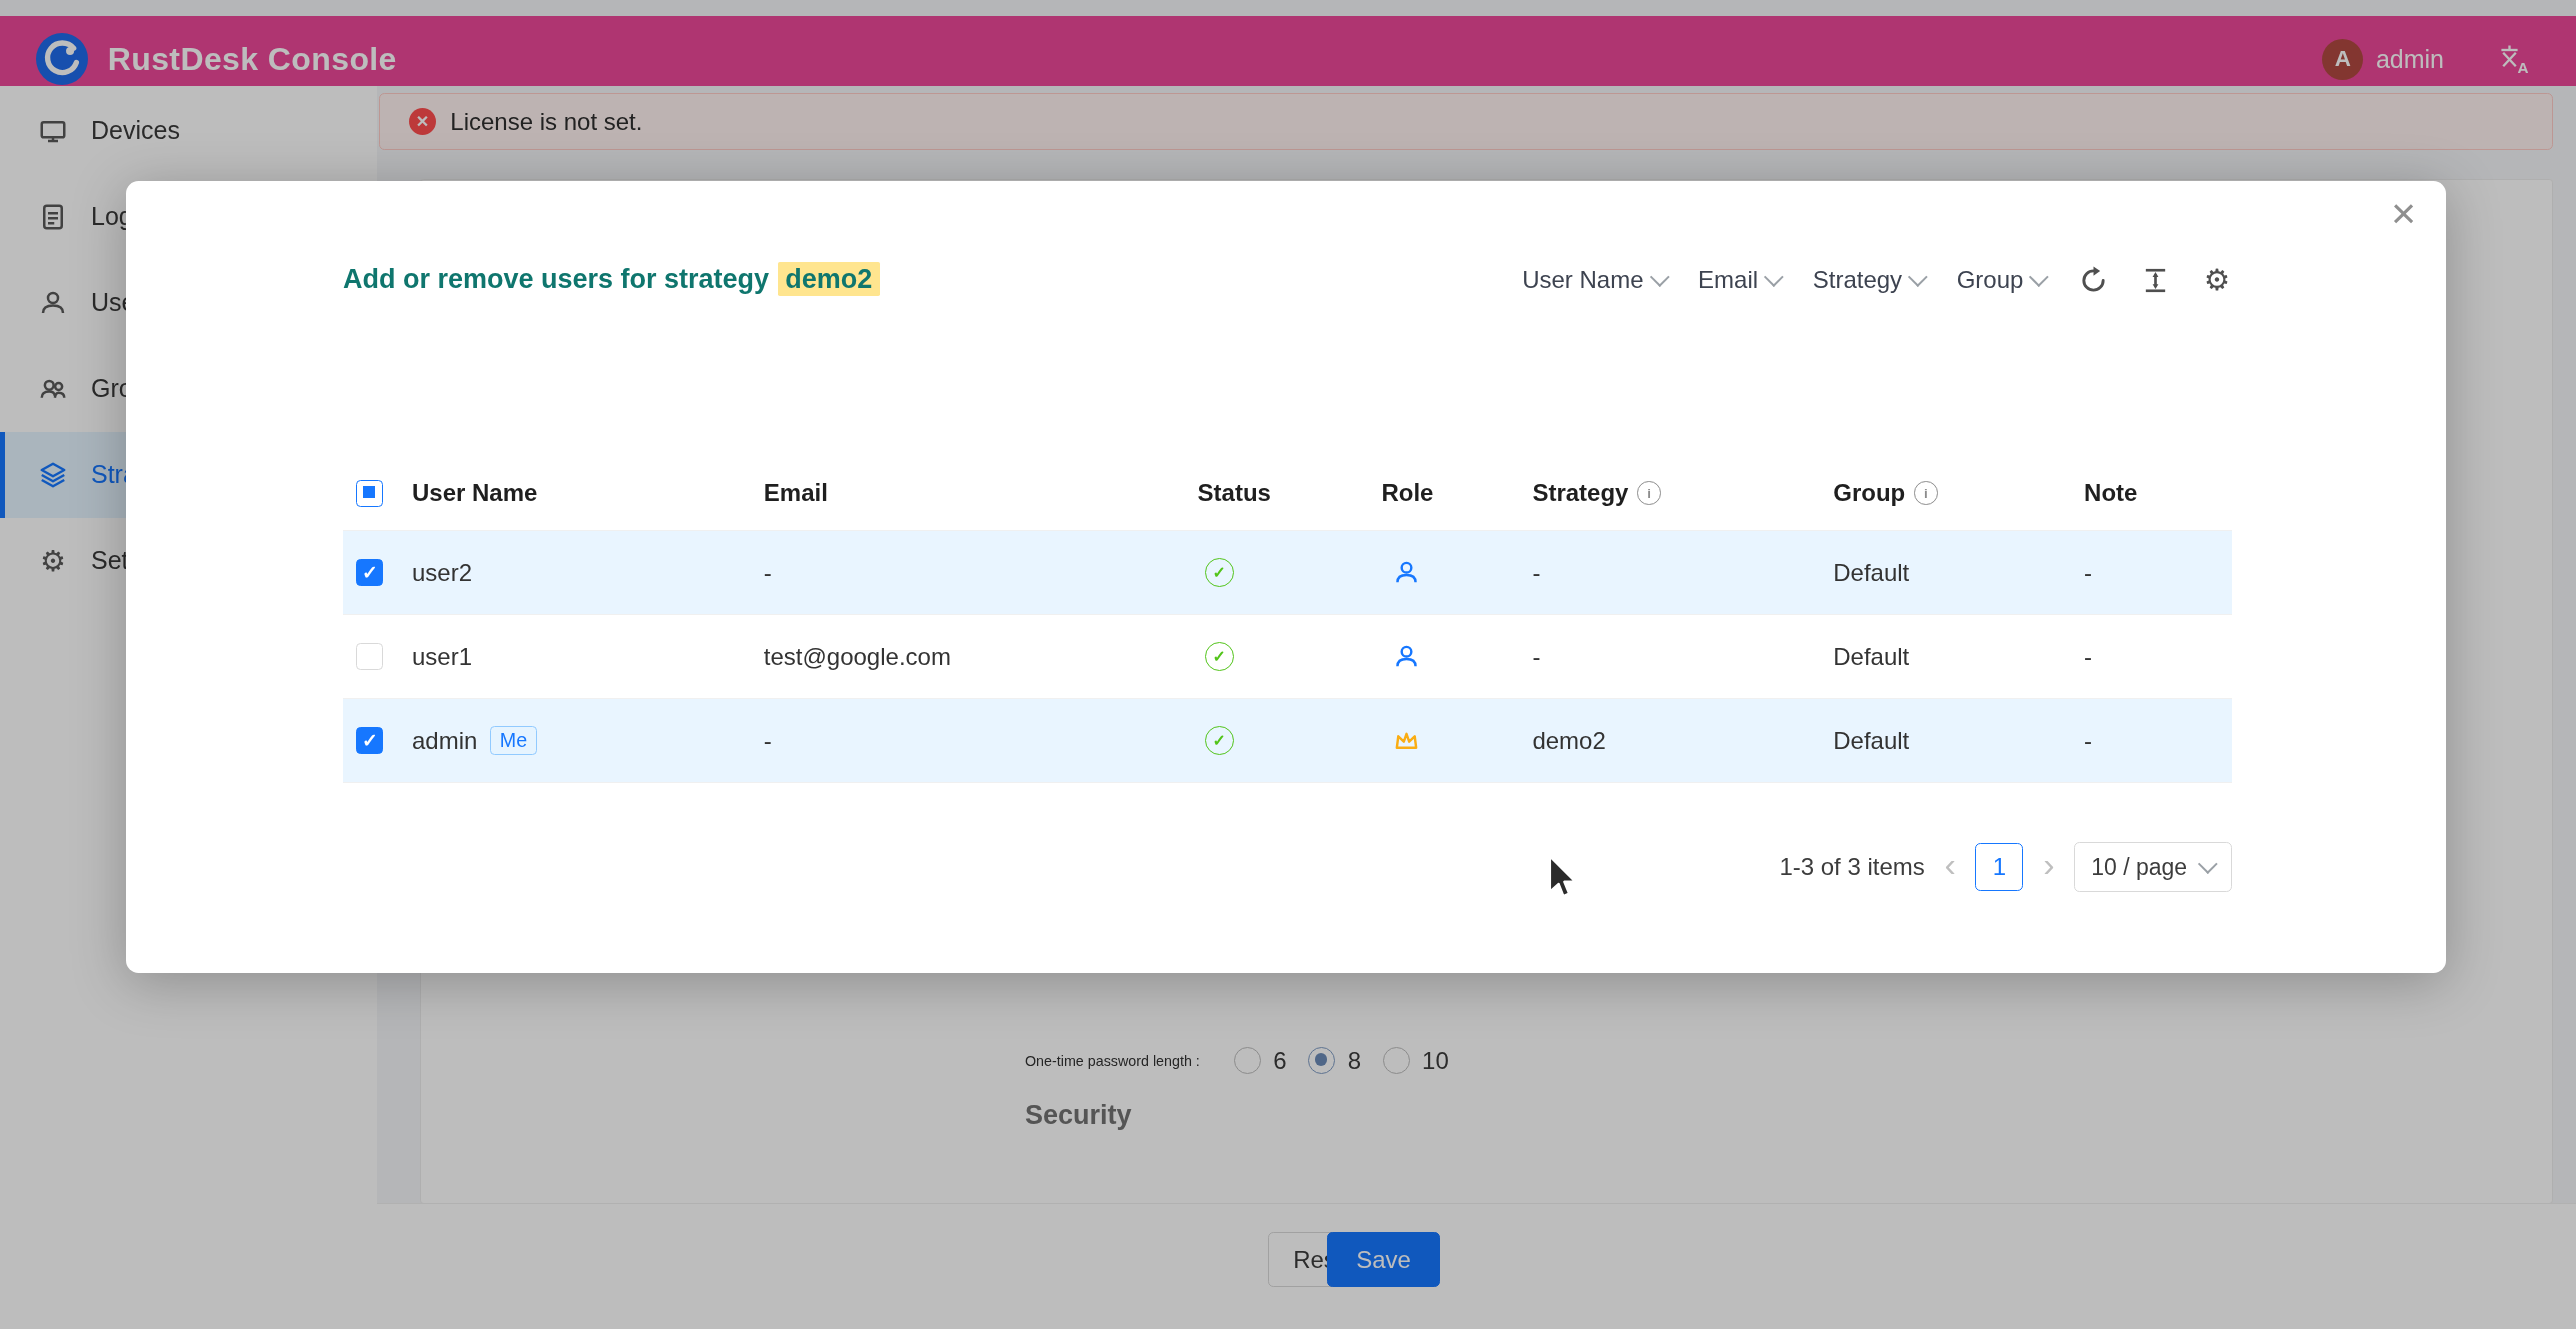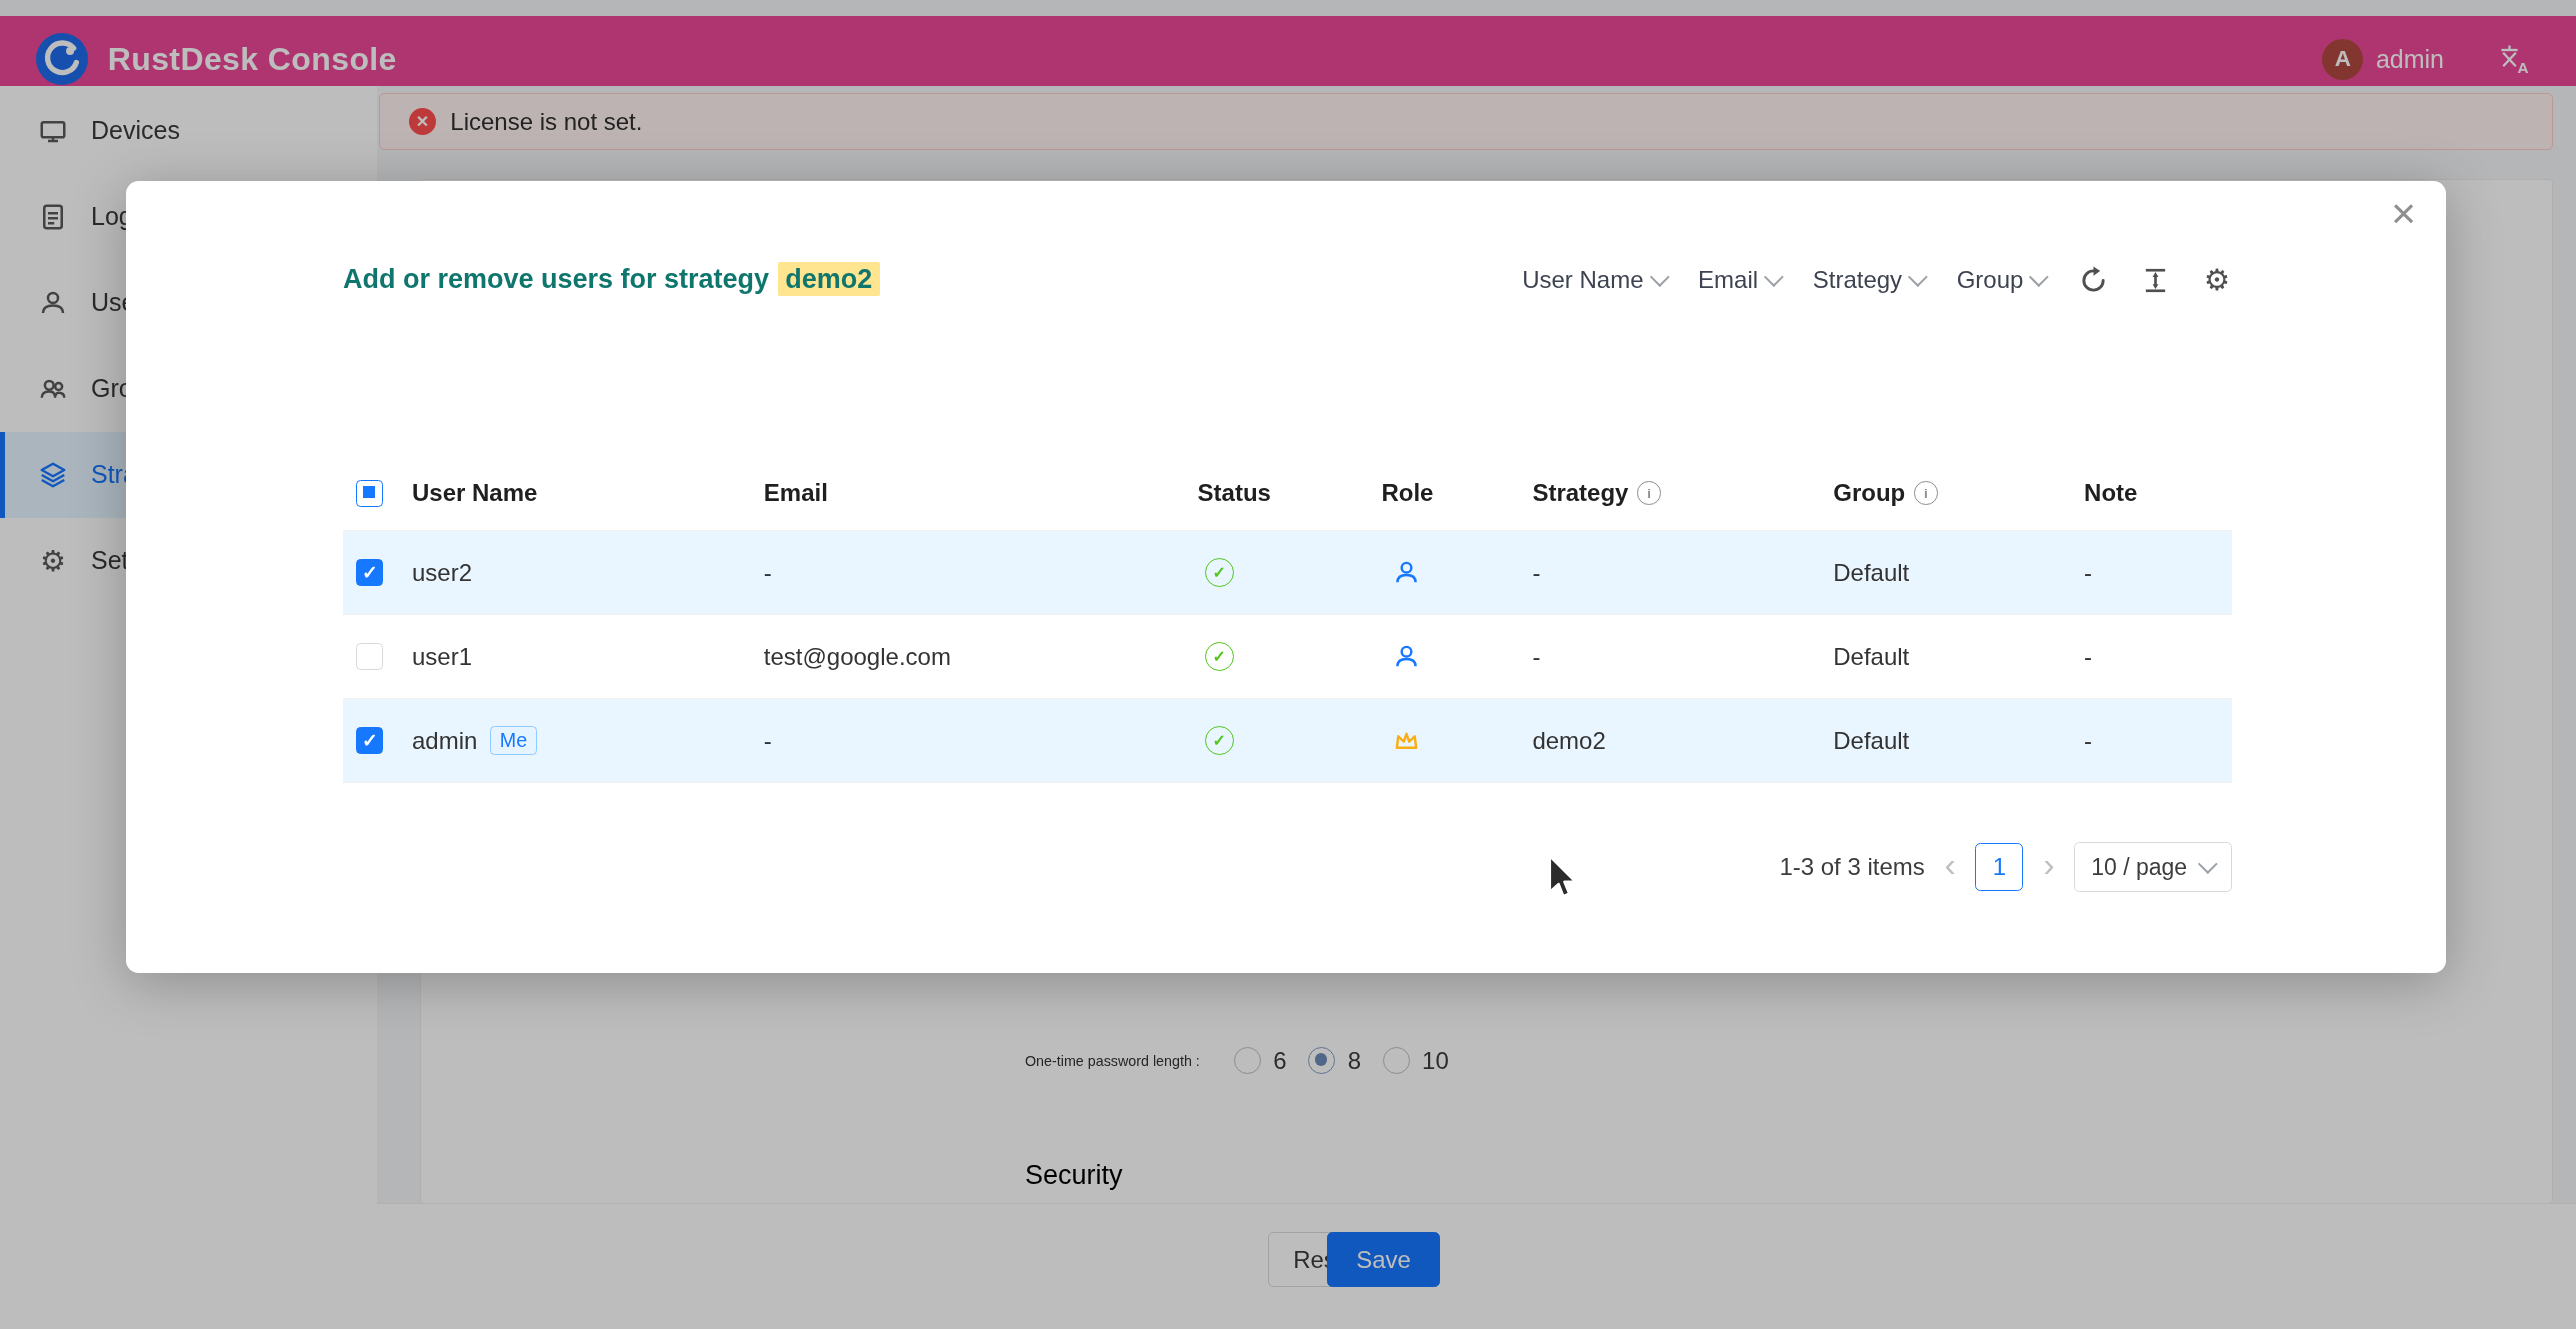--- a/index.html
+++ b/index.html
@@ -36,21 +36,21 @@
   .bg-label{position:absolute;font-size:24px;color:#555;z-index:1;}
   #pw-type-label{left:1025px;top:945px;color:#777;}
   .radio-row{position:absolute;display:flex;align-items:center;z-index:1;}
   #pw-options{left:1027px;top:984px;height:39px;gap:41px;}
   #otp-row{left:1025px;top:1041px;height:39px;gap:21.5px;}
   .radio-opt{display:flex;align-items:center;gap:12.5px;font-size:24px;color:#3c3c3c;}
   .radio{width:27px;height:27px;border:1.8px solid #bdbdbd;border-radius:50%;background:#fff;
     box-sizing:border-box;position:relative;flex:0 0 auto;}
   .radio.sel{border-color:#7f9cc4;}
   .radio.sel::after{content:"";position:absolute;left:5.4px;top:5.4px;width:12.5px;height:12.5px;border-radius:50%;background:#6d8cb8;}
-  #security-heading{position:absolute;left:1025px;top:1160px;font-size:27px;font-weight:400;color:#000000;z-index:1;}
+  #security-heading{position:absolute;left:1025px;top:1100px;font-size:27px;font-weight:700;color:#737373;z-index:1;}
   #footer{position:absolute;left:377px;right:0;bottom:0;height:125px;background:#fff;border-top:0.9px solid #efefef;z-index:1;}
   .btn{position:absolute;height:55px;border-radius:5.4px;font-size:24px;display:flex;align-items:center;justify-content:center;box-sizing:border-box;cursor:pointer;}
   #btn-reset{left:1268px;top:1232px;width:113px;background:#fff;border:0.9px solid #d9d9d9;color:#3c3c3c;z-index:1;}
   #btn-save{left:1327px;top:1232px;width:113px;background:#1677ff;border:0.9px solid #1677ff;color:#fff;z-index:1;}
   
   #mask{position:absolute;inset:0;background:rgba(0,0,0,0.26);z-index:10;}
   
   #modal{position:absolute;left:126px;top:181px;width:2320px;height:792px;background:#fff;
     border-radius:12.5px;box-shadow:0 9px 54px rgba(0,0,0,.25);z-index:20;}
   #modal-close{position:absolute;right:30px;top:10.7px;font-size:43px;color:#8f8f8f;line-height:43px;cursor:pointer;}

